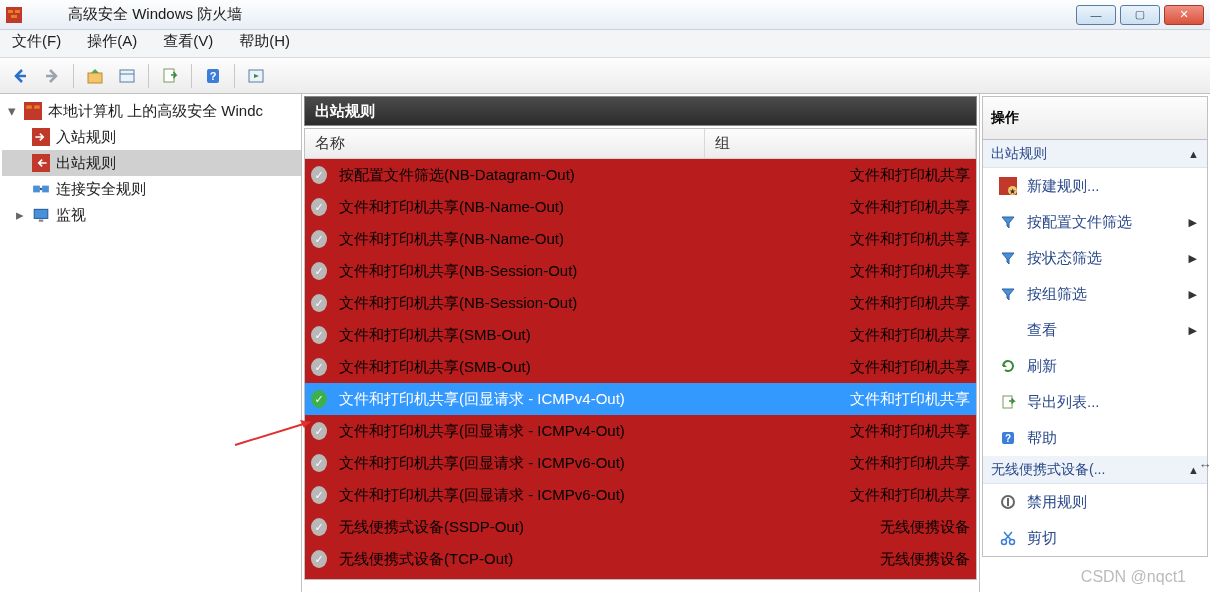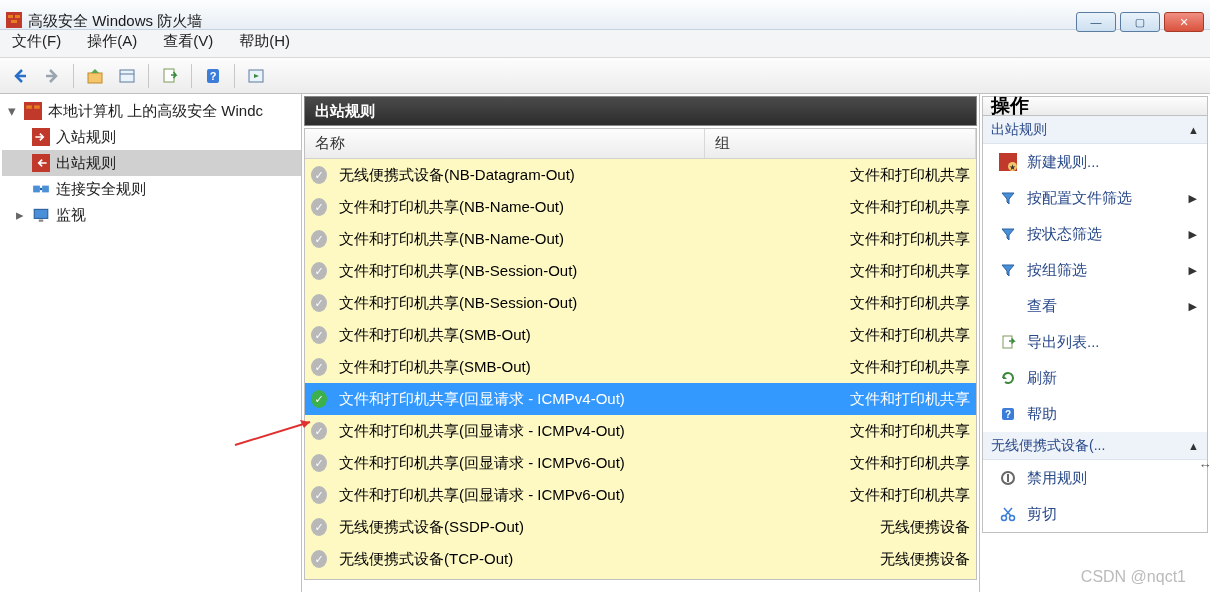--- a/index.html
+++ b/index.html
@@ -1,19 +1,19 @@
 <!DOCTYPE html>
 <html><head>
 <meta charset="utf-8">
 <style>
 * { box-sizing: border-box; margin: 0; padding: 0; }
 body { font-family: "Microsoft YaHei", Tahoma, sans-serif; font-size: 13px; background: #fff; width: 1210px; height: 592px; overflow: hidden; position: relative; }
 
 
-.titlebar { height: 30px; background: linear-gradient(#fdfefe,#e8eef5); border-bottom: 1px solid #c6d2e0; display: flex; padding: 12px 6px; }
+.titlebar { height: 30px; background: linear-gradient(#fdfefe,#e8eef5); border-bottom: 1px solid #c6d2e0; display: flex; align-items: center; padding: 0 6px; gap: 40px; }
 .titlebar-icon { width:16px; height:16px; margin-right:6px; }
 .titlebar-text { font-size: 15px; color:#1a1a1a; flex:1; }
 .win-btns { display:flex; gap:4px; }
 .win-btn { width:40px; height:20px; border:1px solid #5a7ca0; border-radius:3px; background:linear-gradient(#eaf3fb,#cde0f1); display:flex; align-items:center; justify-content:center; font-size:11px; color:#2b4a6a; cursor:pointer; }
 .win-btn.close { background:linear-gradient(#f08f82,#d9533d); border-color:#a73a28; color:#fff; }
 
 
 .menubar { height:28px; background:#f4f5f6; display:flex; align-items:flex-start; padding:0 8px; gap:18px; border-bottom:1px solid #d8d8d8; }
 .menu-item { font-size:15px; color:#222; cursor:pointer; padding:2px 4px; }
 
@@ -26,38 +26,38 @@
 .main { display:flex; height:498px; }
 .tree-pane { width:302px; border-right:1px solid #c0c0c0; padding:4px 0 4px 2px; overflow:hidden; }
 .tree-node { display:flex; align-items:center; height:26px; padding-left:6px; font-size:15px; color:#222; cursor:pointer; white-space:nowrap; overflow:hidden; }
 .tree-node.child { padding-left:30px; }
 .tree-node.selected { background:#d0d0d0; }
 .tree-node .exp { width:14px; display:inline-block; color:#666; margin-right:2px; }
 .tree-node .ticon { width:18px; height:18px; margin-right:6px; flex-shrink:0; }
 
 .center-pane { flex:1; display:flex; flex-direction:column; border-right:1px solid #c0c0c0; }
 .panel-head { height:30px; background:linear-gradient(#4b4b4b,#2c2c2c); color:#fff; font-size:15px; font-weight:bold; display:flex; align-items:center; padding:0 10px; border:1px solid #888; margin:2px; }
-.list-wrap { flex:1; margin:0 2px 12px 2px; border:1px solid #c0c0c0; background:#fef9c3; position:relative; overflow:hidden; }
+.list-wrap { flex:1; margin:0 2px 12px 2px; border:1px solid #c0c0c0; background:#b91c1c; position:relative; overflow:hidden; }
 .list-head { display:flex; height:30px; background:linear-gradient(#fdfdfd,#ececec); border-bottom:1px solid #d0d0d0; }
 .list-head .col { padding:5px 10px; font-size:15px; color:#333; border-right:1px solid #d8d8d8; }
 .col-name { width:400px; }
 .col-group { flex:1; }
 .list-body { overflow-y:scroll; height:calc(100% - 30px); }
 .row { display:flex; height:32px; align-items:center; cursor:pointer; }
 .row.selected { background:#3399ff; color:#fff; }
 .row .cell { padding:0 6px; font-size:15px; white-space:nowrap; overflow:hidden; }
 .row .cell.icn { width:28px; display:flex; align-items:center; justify-content:center; }
 .row .cell.nm { width:372px; }
 .row .cell.grp { flex:1;text-align:right; }
 .rule-icon { width:18px; height:18px; border-radius:50%; display:flex; align-items:center; justify-content:center; font-size:11px; }
 .rule-icon.off { background:#b8b8b8; color:#fff; }
 .rule-icon.on { background:#3cb04a; color:#fff; }
 
 .right-pane { width:230px; display:flex; flex-direction:column; padding:2px; }
-.actions-head { height:20px; background:linear-gradient(#fdfdfd,#ececec); border:1px solid #c0c0c0; display:flex; align-items:center; padding:8px 8px; font-size:19px; font-weight:bold; }
+.actions-head { height:44px; background:linear-gradient(#fdfdfd,#ececec); border:1px solid #c0c0c0; display:flex; align-items:center; padding:8px 8px; font-size:14px; font-weight:bold; }
 .action-section { border:1px solid #c0c0c0; border-top:none; }
 .action-sec-head { height:28px; background:#eef3f9; display:flex; align-items:center; justify-content:space-between; padding:0 8px; font-size:14px; color:#2a4a8a; border-bottom:1px solid #dce4ee; cursor:pointer; }
 .action-item { display:flex; align-items:center; height:36px; padding:0 10px 0 16px; font-size:15px; color:#2a4a8a; cursor:pointer; justify-content:space-between; }
 .action-item .ai-left { display:flex; align-items:center; gap:10px; }
 .ai-icon { width:18px; height:18px; flex-shrink:0; display:flex; align-items:center; justify-content:center; }
 .chev { font-size:11px; color:#333; }
 
 
 .arrow { position:absolute; left:230px; top:410px; width:90px; height:40px; pointer-events:none; z-index:50; }
 
@@ -191,21 +191,21 @@
     <div class="list-wrap">
       <div class="list-head">
         <div class="col col-name">名称</div>
         <div class="col col-group">组</div>
       </div>
       <div class="list-body" id="list-body">
           <div class="row">
             <div class="cell icn">
               <div class="rule-icon off">✓</div>
             </div>
-            <div class="cell nm">无线便携式设备(NB-Datagram-Out)</div>
+            <div class="cell nm">按配置文件筛选(NB-Datagram-Out)</div>
             <div class="cell grp">文件和打印机共享</div>
           </div>
           <div class="row">
             <div class="cell icn">
               <div class="rule-icon off">✓</div>
             </div>
             <div class="cell nm">文件和打印机共享(NB-Name-Out)</div>
             <div class="cell grp">文件和打印机共享</div>
           </div>
           <div class="row">
@@ -345,36 +345,36 @@
         <div class="ai-left">
             <span class="ai-icon"></span>
             <span>查看</span>
           </div>
         <span class="chev">▶</span>
       </div>
       <div class="action-item">
         <div class="ai-left">
             <span class="ai-icon">
               <svg width="16" height="16" viewBox="0 0 16 16">
+                <path d="M3 8 A5 5 0 1 1 5 12" stroke="#3a8a3a" stroke-width="2" fill="none"></path>
+                <path d="M3 5 L3 9 L7 9" fill="#3a8a3a"></path>
+              </svg>
+            </span>
+            <span>刷新</span>
+          </div>
+      </div>
+      <div class="action-item">
+        <div class="ai-left">
+            <span class="ai-icon">
+              <svg width="16" height="16" viewBox="0 0 16 16">
                 <rect x="3" y="2" width="9" height="12" fill="#fff" stroke="#7a9a5a"></rect>
                 <path d="M9 7 L14 7 L11.5 4.5 M14 7 L11.5 9.5" stroke="#3a8a3a" stroke-width="1.5" fill="none"></path>
               </svg>
             </span>
             <span>导出列表...</span>
-          </div>
-      </div>
-      <div class="action-item">
-        <div class="ai-left">
-            <span class="ai-icon">
-              <svg width="16" height="16" viewBox="0 0 16 16">
-                <path d="M3 8 A5 5 0 1 1 5 12" stroke="#3a8a3a" stroke-width="2" fill="none"></path>
-                <path d="M3 5 L3 9 L7 9" fill="#3a8a3a"></path>
-              </svg>
-            </span>
-            <span>刷新</span>
           </div>
       </div>
       <div class="action-item">
         <div class="ai-left">
             <span class="ai-icon">
               <svg width="16" height="16" viewBox="0 0 16 16">
                 <rect x="2" y="2" width="12" height="12" rx="2" fill="#3b7dd8"></rect>
                 <text x="8" y="12" text-anchor="middle" fill="#fff" font-size="10" font-weight="bold">?</text>
               </svg>
             </span>

